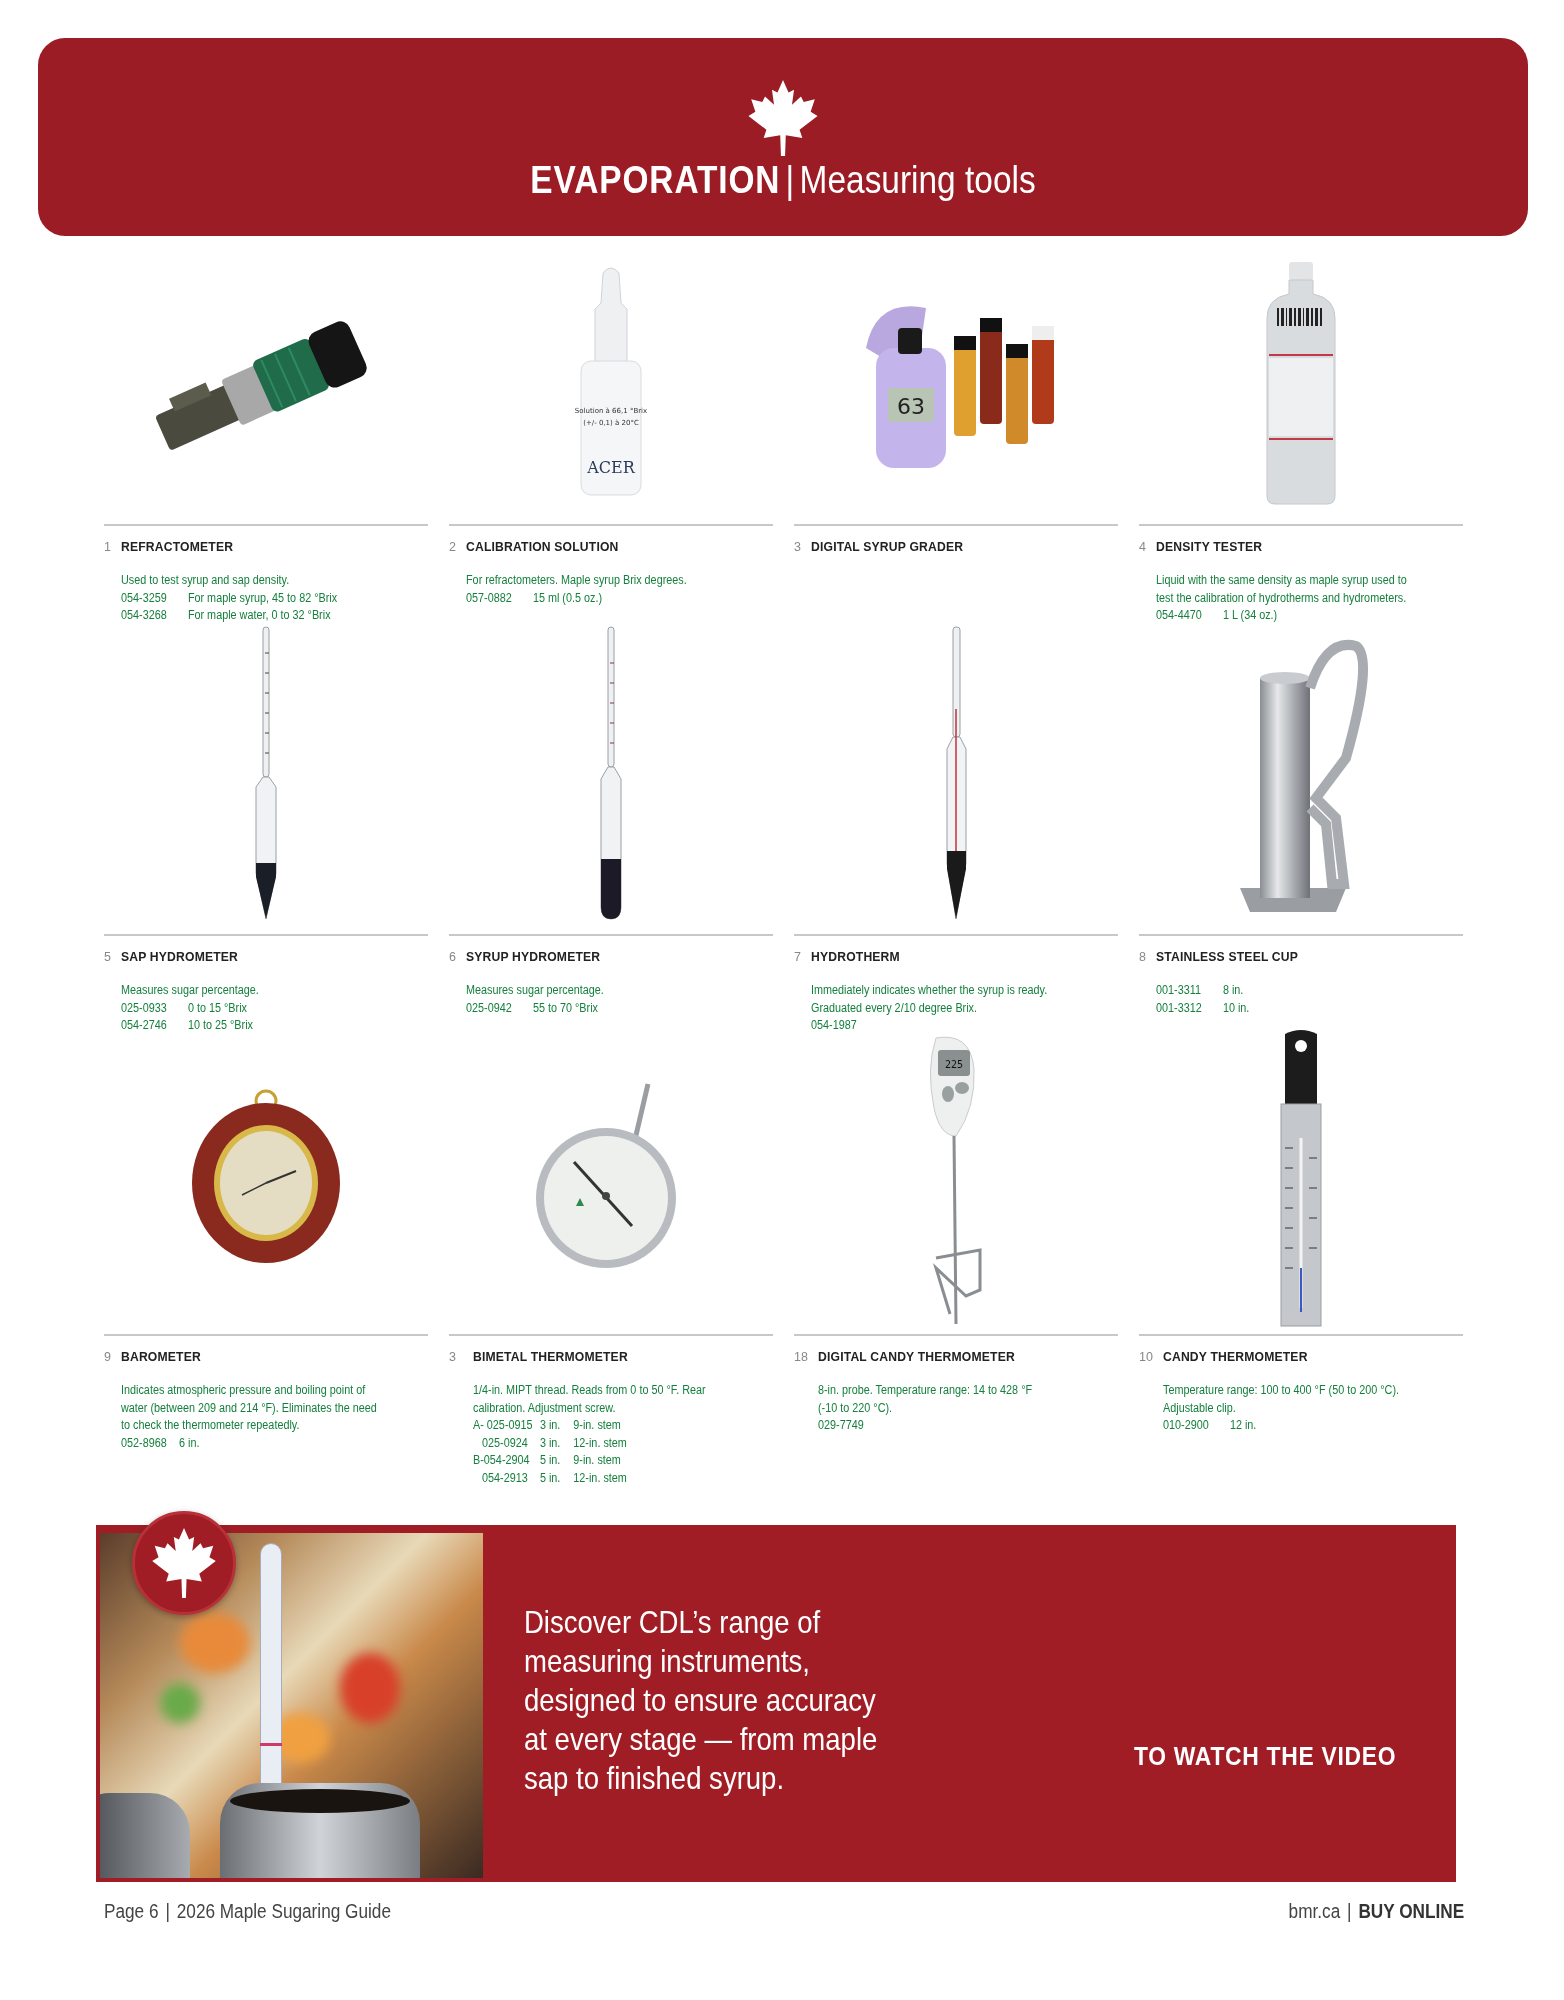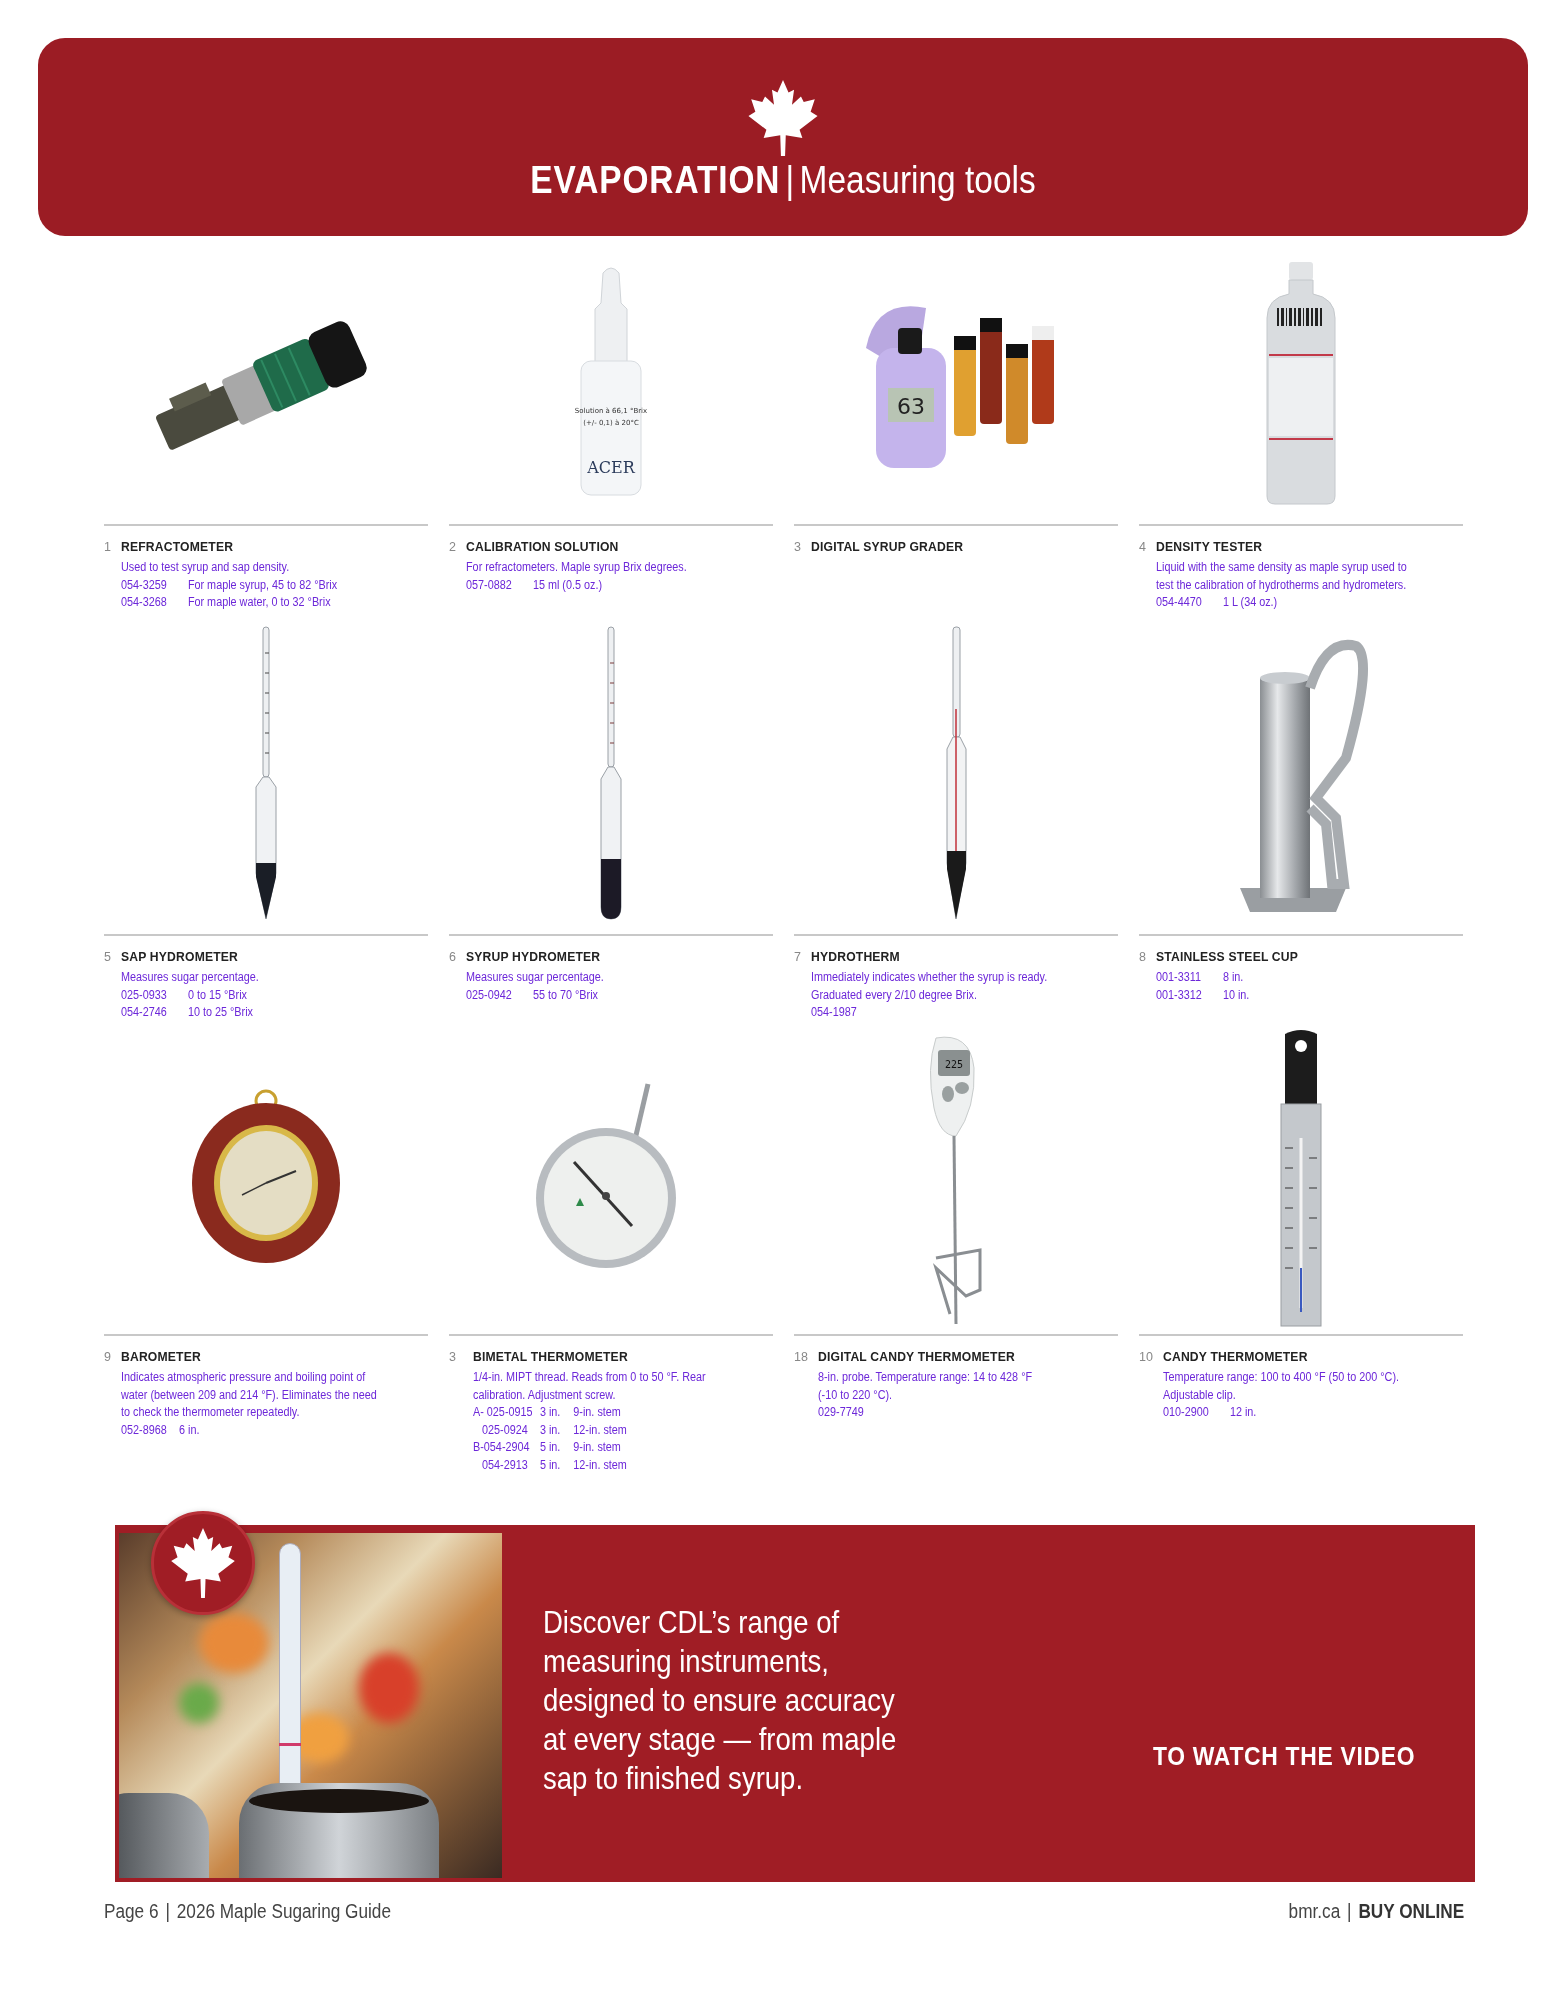--- a/index.html
+++ b/index.html
@@ -24,29 +24,29 @@
 
   .grid { position: absolute; left: 104px; top: 248px; width: 1360px; }
   .cell { position: absolute; width: 324px; }
   .cell .imgbox { position: absolute; left: 0; width: 324px; display: flex; align-items: center; justify-content: center; }
   .cell .rule { position: absolute; left: 0; width: 324px; height: 2px; background: #c8c8c8; }
   .cell .info { position: absolute; left: 0; width: 324px; }
   .cell .head { display: flex; align-items: baseline; font-size: 13.5px; line-height: 17px; }
   .cell .num { color: #888; width: 17px; flex: none; font-size: 12.5px; }
   .cell .num.wide { width: 24px; }
   .cell .name { color: #222; font-weight: bold; letter-spacing: 0.2px; transform: scaleX(0.9); transform-origin: left; white-space: nowrap; }
-  .cell .body { padding-left: 17px; font-size: 12.3px; line-height: 17.5px; color: #6d28d9; margin-top: 3px; }
+  .cell .body { padding-left: 17px; font-size: 12.3px; line-height: 17.5px; color: #15803d; margin-top: 16px; }
   .cell .body.wide { padding-left: 24px; }
   .cell .body .line { white-space: nowrap; transform: scaleX(0.88); transform-origin: left; }
   .cell .body .code { display: inline-block; width: 76px; }
   .cell .body .code.b { width: 66px; }
   .cell .body .sz { display: inline-block; width: 38px; }
 
   .banner {
-    position: absolute; left: 115px; top: 1525px; width: 1360px; height: 357px;
+    position: absolute; left: 96px; top: 1525px; width: 1360px; height: 357px;
     background: #a01d25;
     padding-left: 28px;
   }
   .banner .photo {
     position: absolute; left: 4px; top: 8px; width: 383px; height: 345px; overflow: hidden;
     background: linear-gradient(135deg, #5a3d2b 0%, #b58a5a 25%, #e8d9b8 45%, #c9894a 60%, #3a2a22 100%);
   }
   .banner .photo .blob { position: absolute; border-radius: 50%; filter: blur(6px); }
   .banner .badge {
     position: absolute; left: 36px; top: -14px; width: 104px; height: 104px; border-radius: 50%;

